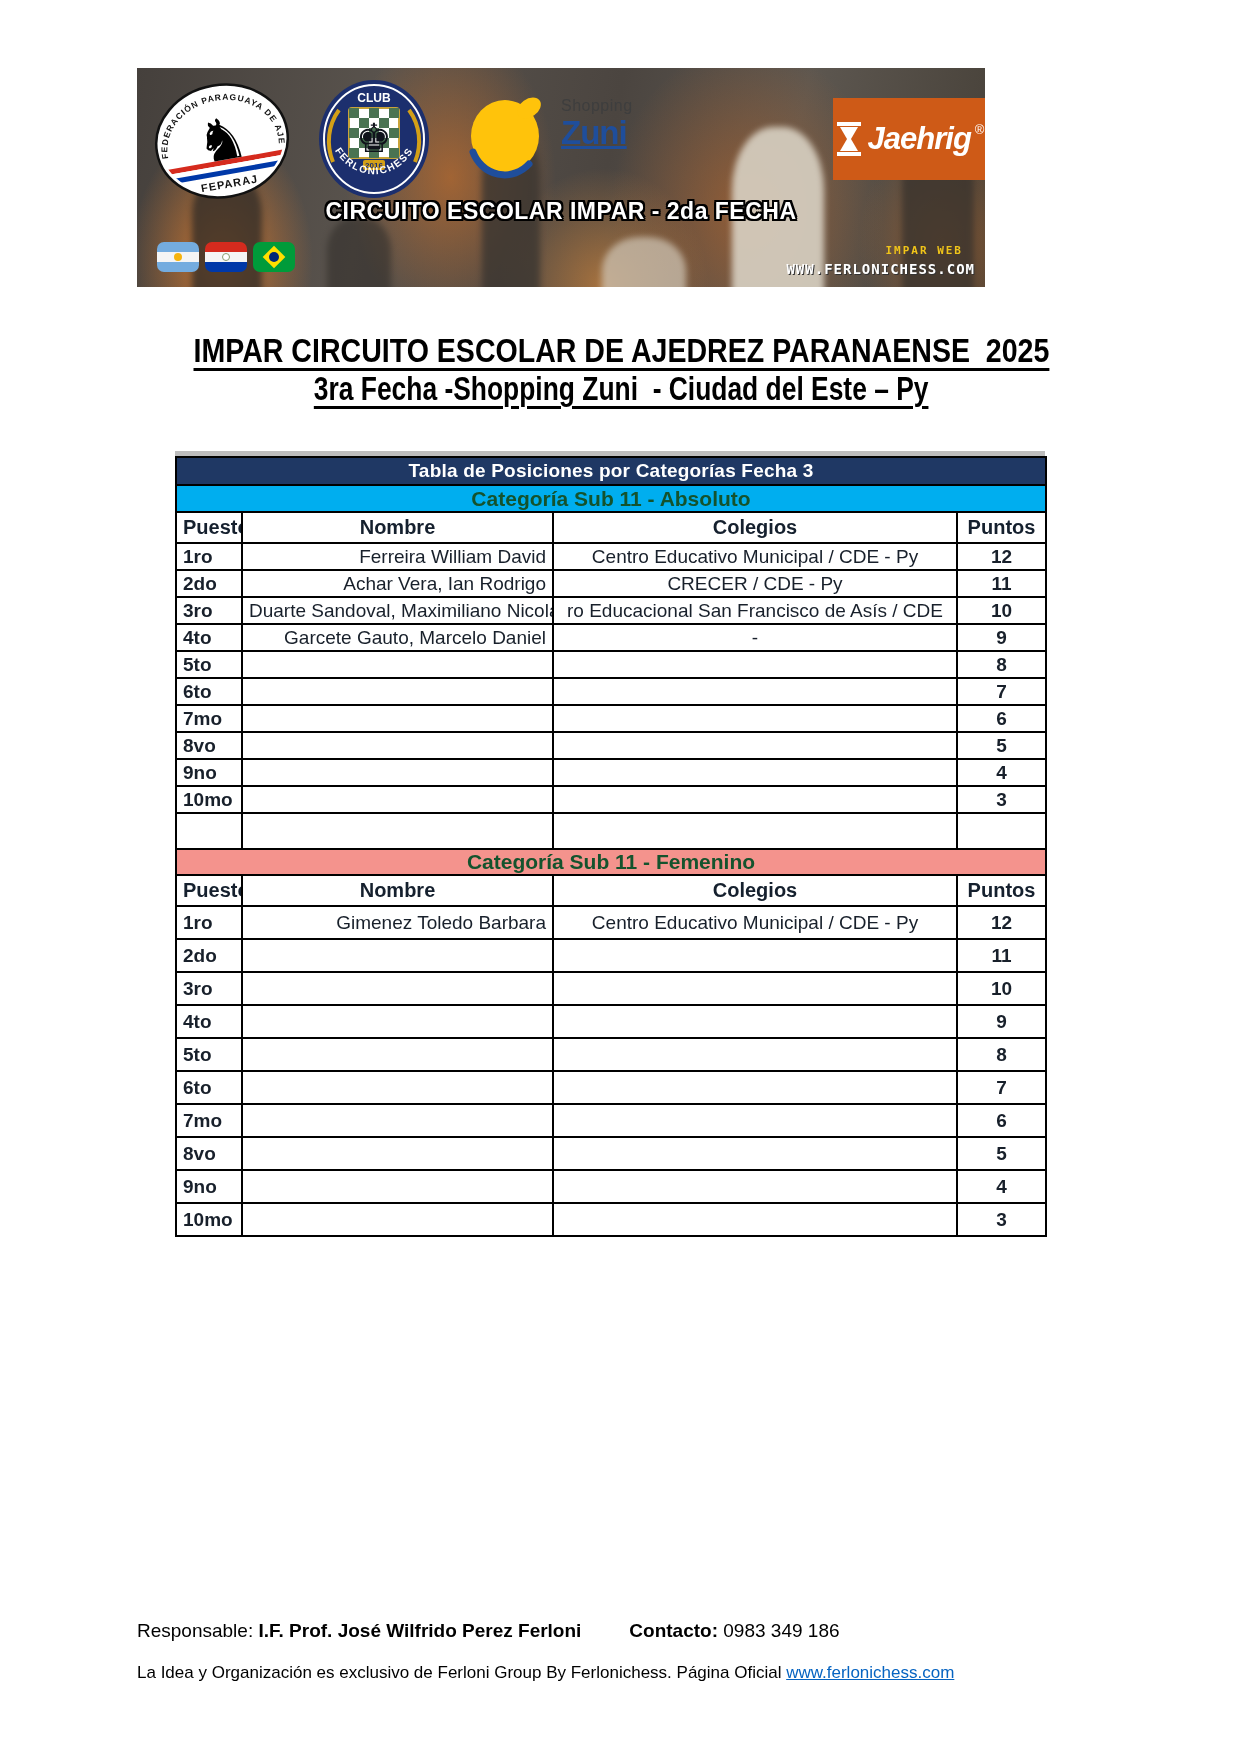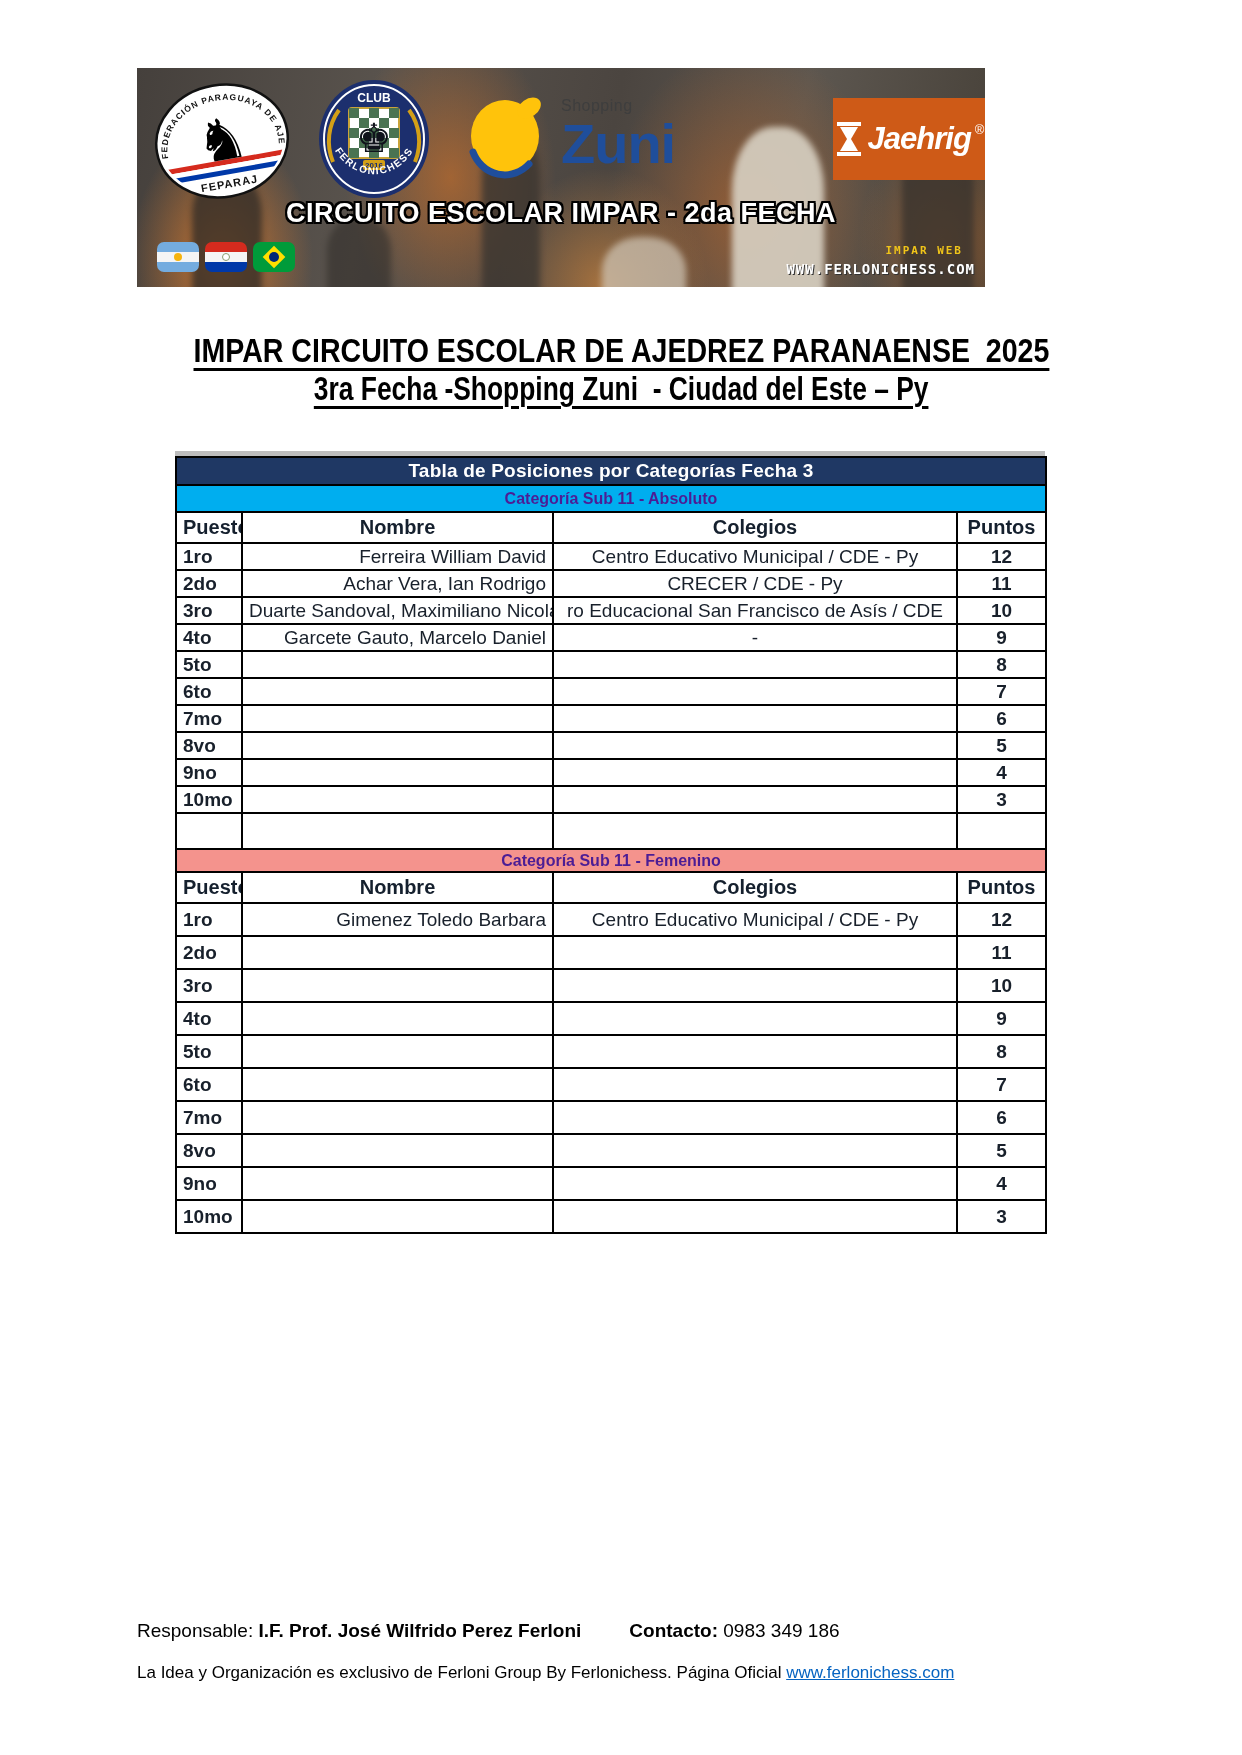--- a/index.html
+++ b/index.html
@@ -26,34 +26,34 @@
   .p5 { left:465px; bottom:-70px; width:84px; height:120px; background:#d0c7b8; opacity:.7; }
   .p6 { left:190px; bottom:-50px; width:64px; height:120px; background:#332f2b; opacity:.6; }
 
   .banner-logo { position:absolute; z-index:3; }
   .logo-feparaj { left:14px; top:14px; }
   .logo-ferlo { left:180px; top:10px; }
 
   .logo-zuni { left:330px; top:22px; display:flex; align-items:flex-start; }
   .zuni-text { margin-left:8px; margin-top:8px; line-height:1; }
   .zuni-shopping { font-size:16px; color:#3e3e3e; letter-spacing:.5px; }
-  .zuni-word { font-size:56px; font-weight:bold; color:#1f4e9b; letter-spacing:-1px; margin-top:2px; }
+  .zuni-word { font-size:33px; font-weight:bold; color:#1f4e9b; letter-spacing:-1px; margin-top:2px;text-decoration:underline; }
 
   .logo-jaehrig {
     right:0px; top:30px; width:152px; height:82px; background:#ce5a17;
     display:flex; align-items:center; justify-content:center; gap:4px;
   }
   .jaehrig-word { color:#fff; font-weight:bold; font-style:italic; font-size:31px; letter-spacing:-1px; }
   .jaehrig-reg { color:#fff; font-size:13px; vertical-align:top; position:relative; top:-10px; }
 
   .banner-title { position:absolute; left:0; width:100%; text-align:center; z-index:4;
     color:#fff; font-weight:bold; white-space:pre; letter-spacing:.5px;
     text-shadow:-2px -2px 0 #000, 2px -2px 0 #000, -2px 2px 0 #000, 2px 2px 0 #000,
                  0 -2px 0 #000, 0 2px 0 #000, -2px 0 0 #000, 2px 0 0 #000; }
-  .banner-title-1 { top:130px; font-size:27px; }
+  .banner-title-1 { top:130px; font-size:23px; }
   .banner-title-2 { top:169px; font-size:28px; }
 
   .flags { position:absolute; left:20px; top:174px; display:flex; gap:6px; z-index:4; }
   .flag { width:42px; height:30px; border-radius:7px; overflow:hidden; position:relative; }
   .flag-ar { background:linear-gradient(180deg,#74acdf 34%,#f5f5f5 34% 66%,#74acdf 66%); }
   .flag-ar .sun { position:absolute; left:17px; top:11px; width:8px; height:8px; border-radius:50%; background:#f6b40e; }
   .flag-py { background:linear-gradient(180deg,#d52b1e 34%,#f5f5f5 34% 66%,#0038a8 66%); }
   .flag-py .emblem { position:absolute; left:17px; top:11px; width:8px; height:8px; border-radius:50%; border:1.5px solid #8a9b6e; background:#fff; }
   .flag-br { background:#009b3a; }
   .flag-br .diamond { position:absolute; left:13px; top:7px; width:16px; height:16px; background:#ffdf00; transform:rotate(45deg); }
@@ -75,21 +75,21 @@
   .heading-sub span { font-size:33px; transform:scaleX(.80); }
 
   
   .tbl-wrap { position:absolute; left:175px; top:451px; width:872px; }
   .tbl-topstrip { height:5px; width:870px; background:#bdbdbd; }
   table.standings { border-collapse:collapse; table-layout:fixed; width:870px; }
   col.c-puesto { width:66px; } col.c-nombre { width:311px; }
   col.c-colegios { width:404px; } col.c-puntos { width:89px; }
   .standings td, .standings th { border:2px solid #000; overflow:hidden; font-size:19px; color:#18202b; padding:0 6px; background:#fff; }
   tr.title-row td { background:#1f3864; color:#fff; font-weight:bold; text-align:center; font-size:19px; height:28px; letter-spacing:.2px; }
-  tr.cat-row td { color:#4c1d95; font-weight:bold; text-align:center; font-size:16px; }
+  tr.cat-row td { color:#14532d; font-weight:bold; text-align:center; font-size:21px; }
   tr.cat-abs td { background:#00aeef; height:27px; }
   tr.cat-fem td { background:#f4938d; height:23px; }
   tr.head-row th { font-weight:bold; text-align:center; font-size:20px; height:31px; color:#15202e; }
   tbody.rows-abs td { height:27px; }
   tbody.rows-fem td { height:33px; }
   td.puesto { font-weight:bold; text-align:left; }
   td.nombre { text-align:right; white-space:nowrap; }
   td.colegios { text-align:center; white-space:nowrap; }
   td.puntos { font-weight:bold; text-align:center; }
   tr.spacer-row td { height:36px; }

